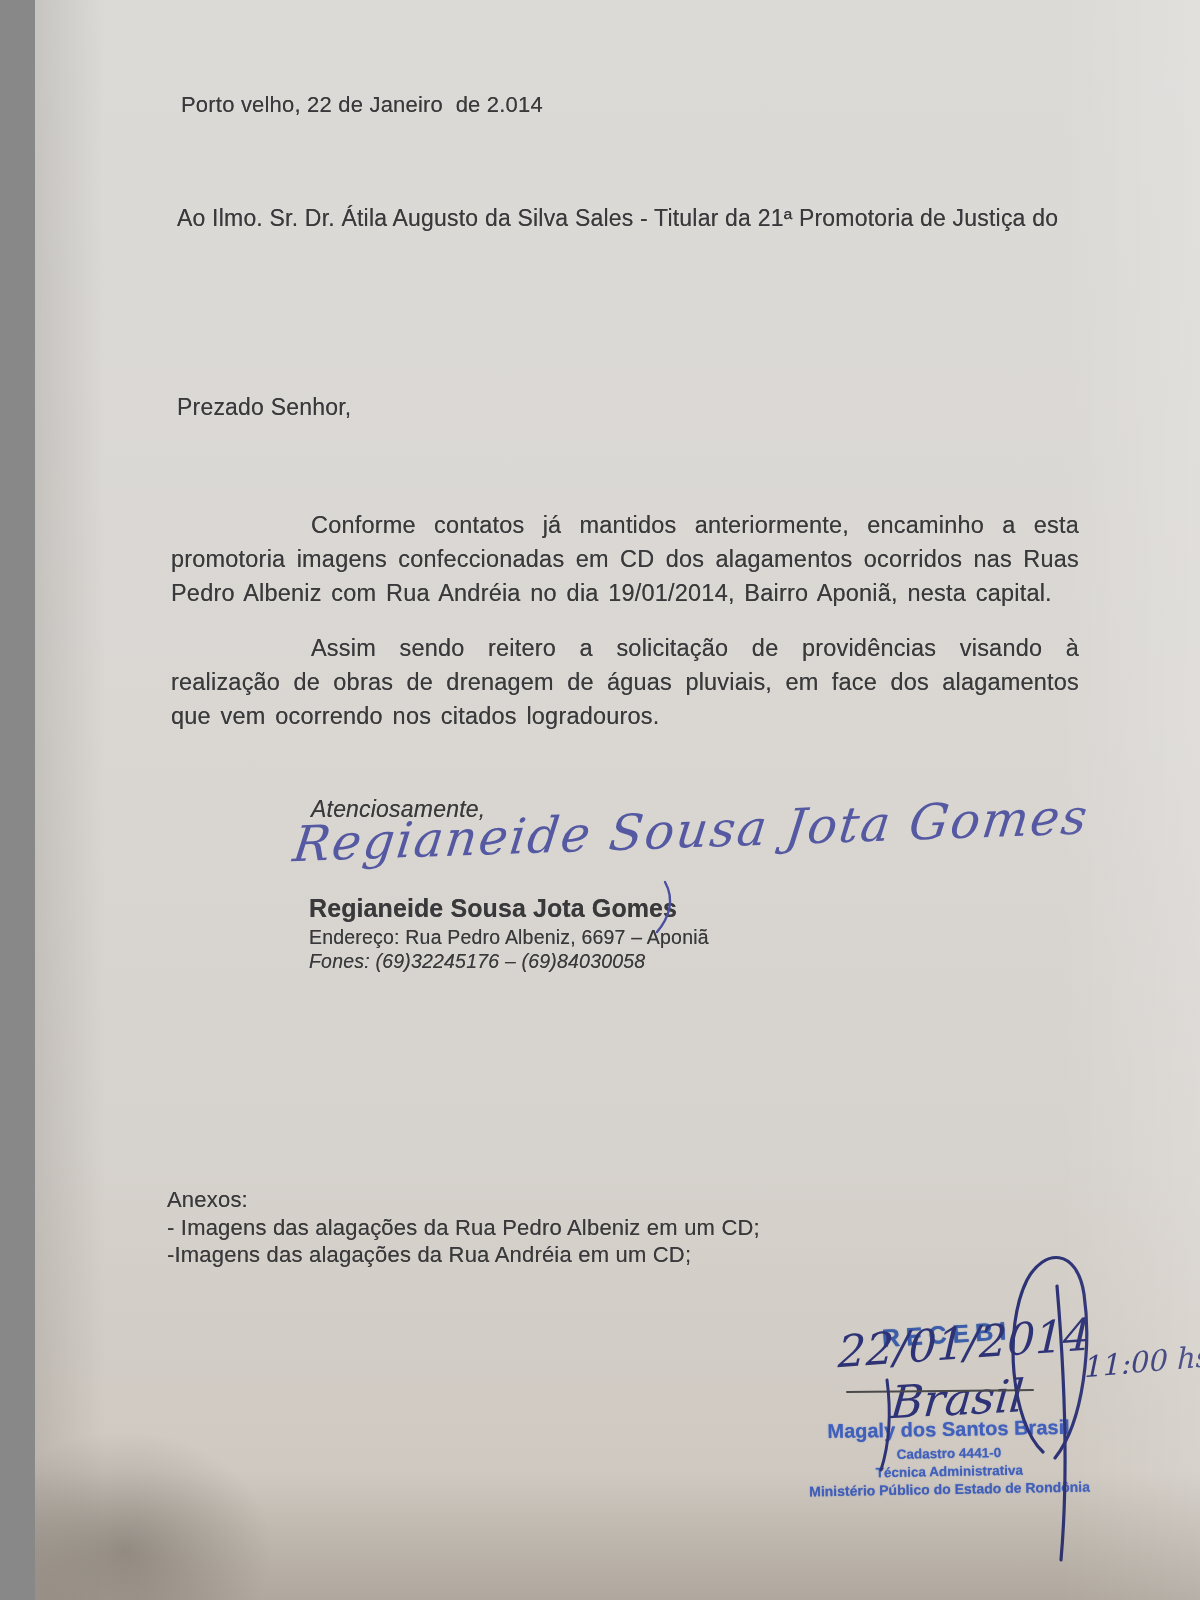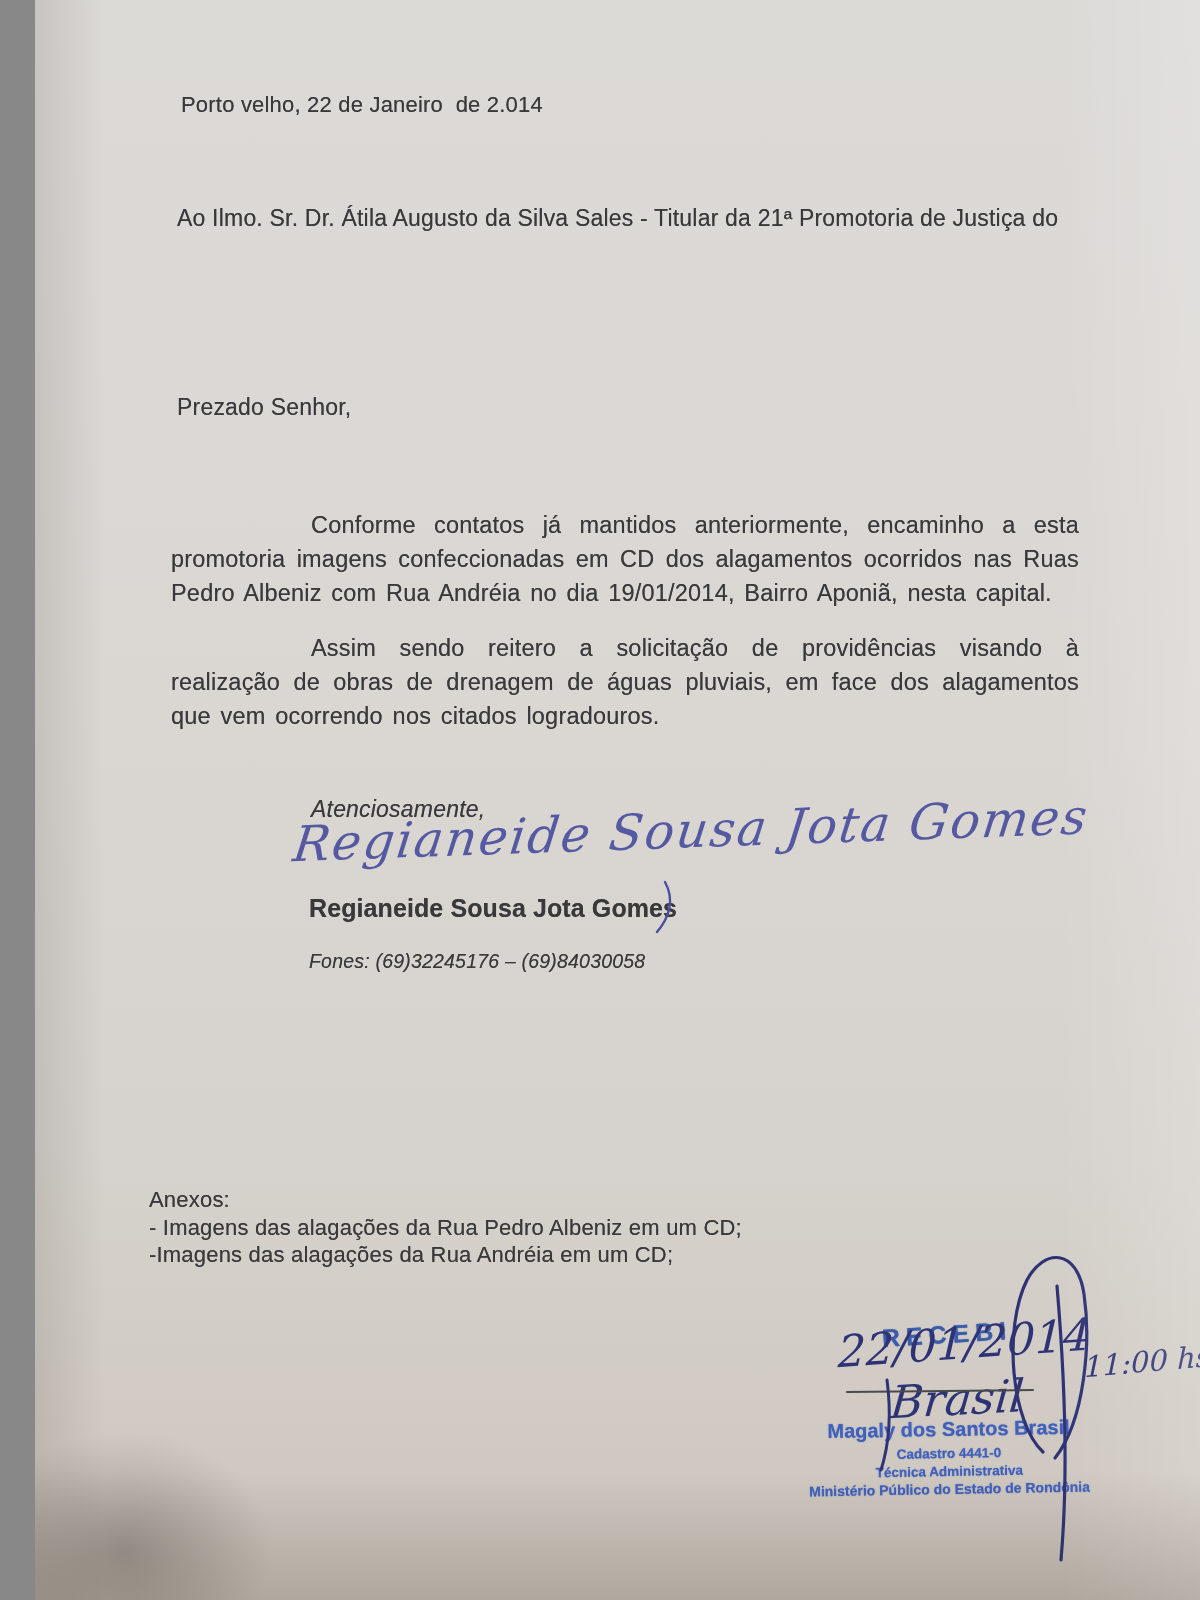--- a/index.html
+++ b/index.html
@@ -41,21 +41,21 @@
     position:absolute;left:262px;top:816px;
     font-family:"DejaVu Serif", serif;font-style:italic;
     font-size:49px;color:#4a4f9f;letter-spacing:2px;
     transform:rotate(-2deg) skewX(-9deg);transform-origin:left top;
     white-space:nowrap;opacity:.92;
   }
   .printed-name{left:274px;top:894px;font-size:25px;font-weight:bold;letter-spacing:.1px;}
   .sig-address{left:274px;top:926px;font-size:19.5px;}
   .sig-phones{left:274px;top:950px;font-size:19.5px;font-style:italic;}
 
-  .annex{left:114px;top:1186px;font-size:22px;line-height:27.5px;}
+  .annex{left:132px;top:1186px;font-size:22px;line-height:27.5px;}
   .annex div{white-space:nowrap;}
 
   
   .stamp-recebi{
     position:absolute;left:846px;top:1324px;
     font-size:25px;font-weight:bold;letter-spacing:6px;color:#3c5da8;
     transform:rotate(-3.5deg);transform-origin:left top;
     text-shadow:0 0 1px rgba(60,93,168,.9);
   }
   .hand{position:absolute;font-family:"DejaVu Serif", serif;font-style:italic;color:#2e3376;white-space:nowrap;}
@@ -94,20 +94,21 @@
   <div class="print bodytext">
     <p>Conforme contatos já mantidos anteriormente, encaminho a esta promotoria imagens confeccionadas em CD dos alagamentos ocorridos nas Ruas Pedro Albeniz com Rua Andréia no dia 19/01/2014, Bairro Aponiã, nesta capital.</p>
     <p>Assim sendo reitero a solicitação de providências visando à realização de obras de drenagem de águas pluviais, em face dos alagamentos que vem ocorrendo nos citados logradouros.</p>
   </div>
 
   <div class="print closing">Atenciosamente,</div>
 
   <div class="script-sig">Regianeide Sousa Jota Gomes</div>
 
   <div class="print printed-name">Regianeide Sousa Jota Gomes</div>
+  <div class="print sig-address">Endereço: Rua Pedro Albeniz, 6697 – Aponiã</div>
   <div class="print sig-phones">Fones: (69)32245176 – (69)84030058</div>
 
   <div class="print annex">
     <div>Anexos:</div>
     <div>- Imagens das alagações da Rua Pedro Albeniz em um CD;</div>
     <div>-Imagens das alagações da Rua Andréia em um CD;</div>
   </div>
 
   <div class="stamp-recebi">RECEBI</div>
   <div class="hand hand-date">22/01/2014</div>

